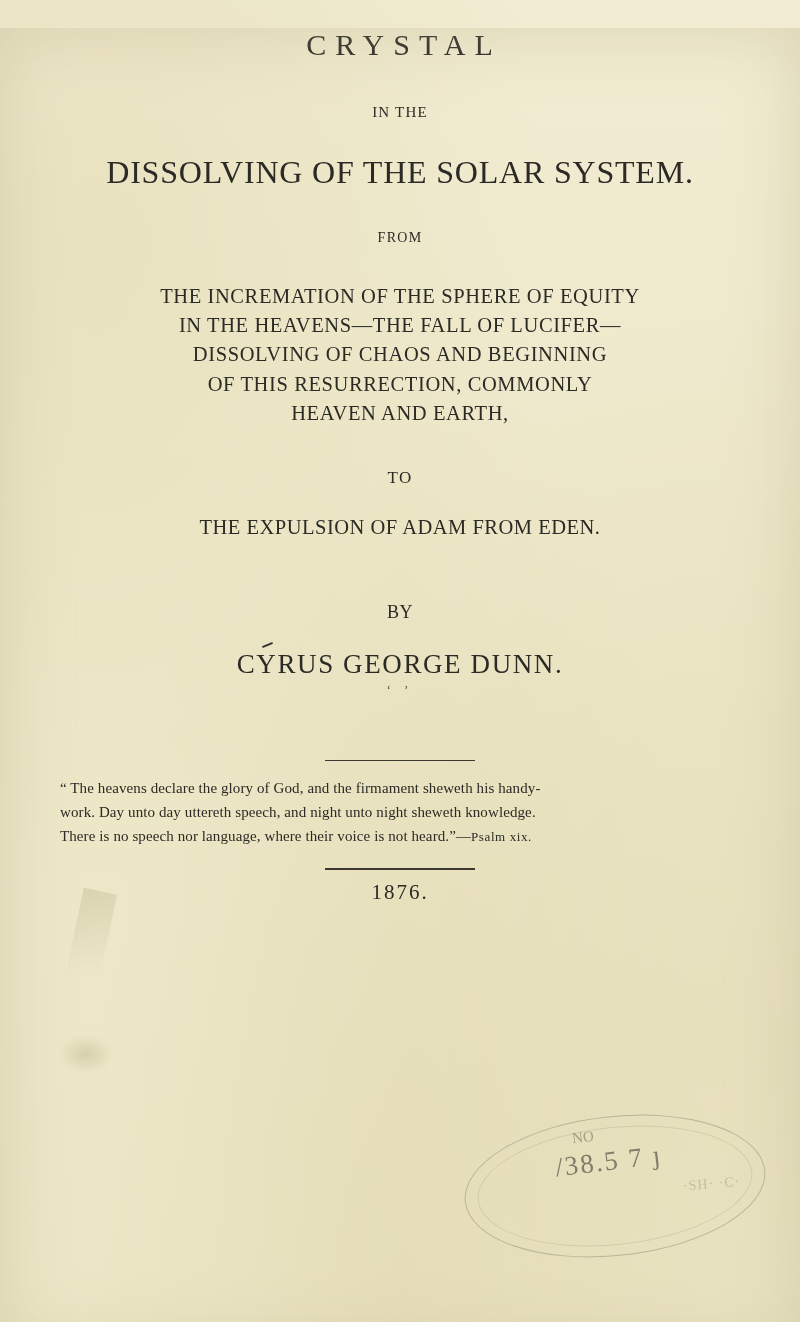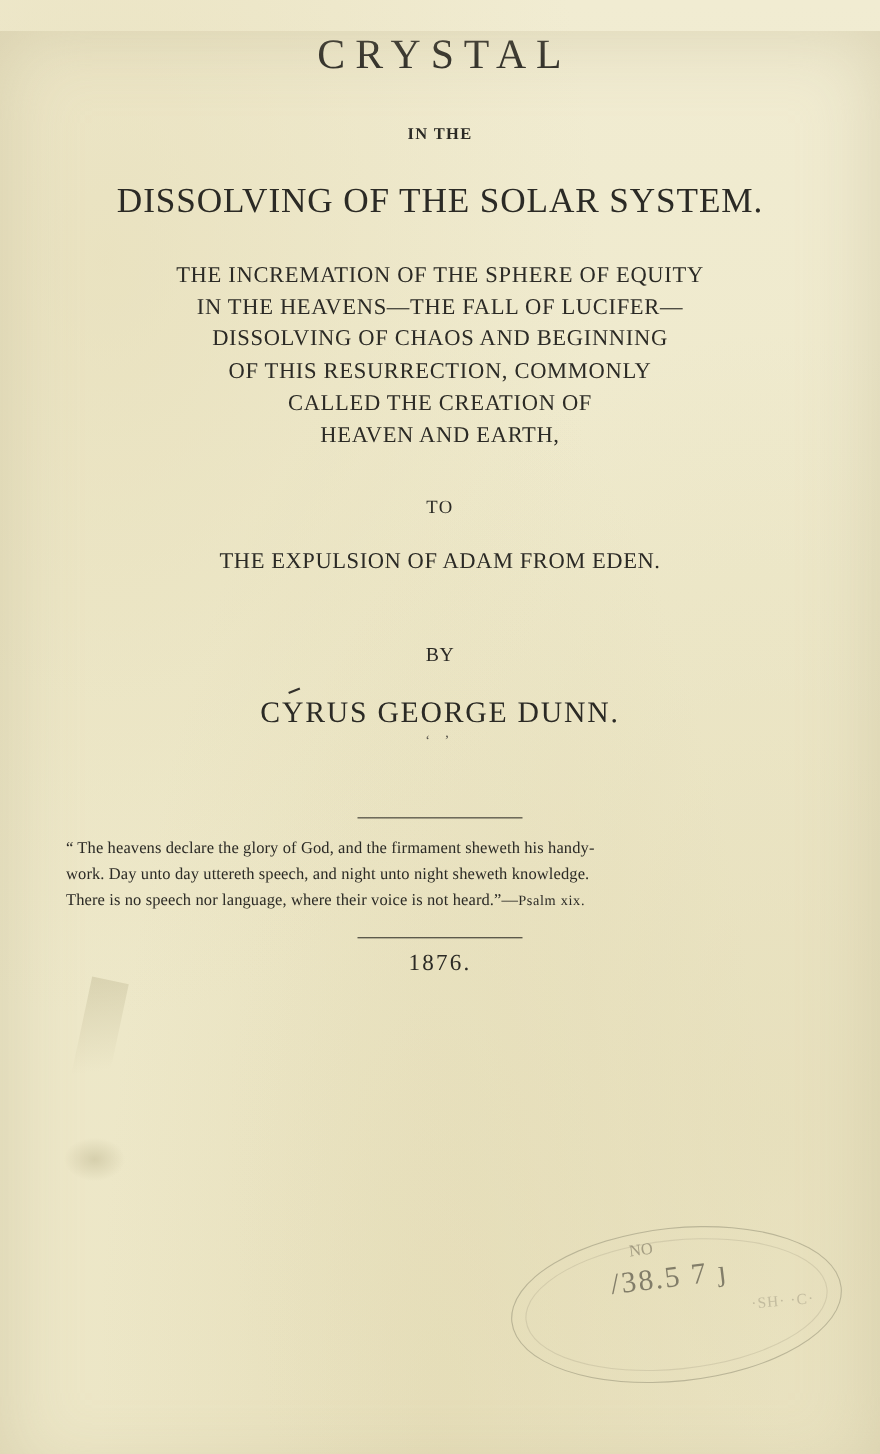--- a/index.html
+++ b/index.html
@@ -41,30 +41,29 @@
     margin-top: 108px;
     font-weight: normal;
     line-height: 1.05;
   }
   .small-caps-label {
     font-size: 16px;
     letter-spacing: 1.2px;
     margin-top: 36px;
   }
   .title-crystal {
-    font-size: 38px;
+    font-size: 30px;
     letter-spacing: 9px;
     margin-top: 28px;
     text-indent: 8px;
   }
   .label-inthe {
     font-size: 15px;
     letter-spacing: 1.2px;
     margin-top: 42px;
-    font-weight: bold;
   }
   .title-formation {
     font-size: 32px;
     letter-spacing: 0.8px;
     margin-top: 34px;
     line-height: 1.1;
   }
   .label-from {
     font-size: 14px;
     letter-spacing: 1.3px;
@@ -246,27 +245,27 @@
   <div class="smudge-left"></div>
 
 
 
   <div class="title-crystal center">CRYSTAL</div>
 
   <div class="label-inthe center">IN THE</div>
 
   <div class="title-formation center">DISSOLVING OF THE SOLAR SYSTEM.</div>
 
+  <div class="label-from center">FROM</div>
 
   <div class="blurb center">
     <div>THE INCREMATION OF THE SPHERE OF EQUITY</div>
     <div>IN THE HEAVENS—THE FALL OF LUCIFER—</div>
     <div>DISSOLVING OF CHAOS AND BEGINNING</div>
     <div>OF THIS RESURRECTION, COMMONLY</div>
-    <div>CALLED THE CREATION OF</div>
     <div>HEAVEN AND EARTH,</div>
   </div>
 
   <div class="label-to center">TO</div>
 
   <div class="expulsion center">THE EXPULSION OF ADAM FROM EDEN.</div>
 
   <div class="stray-mark center"></div>
 
   <div class="label-by center">BY</div>

